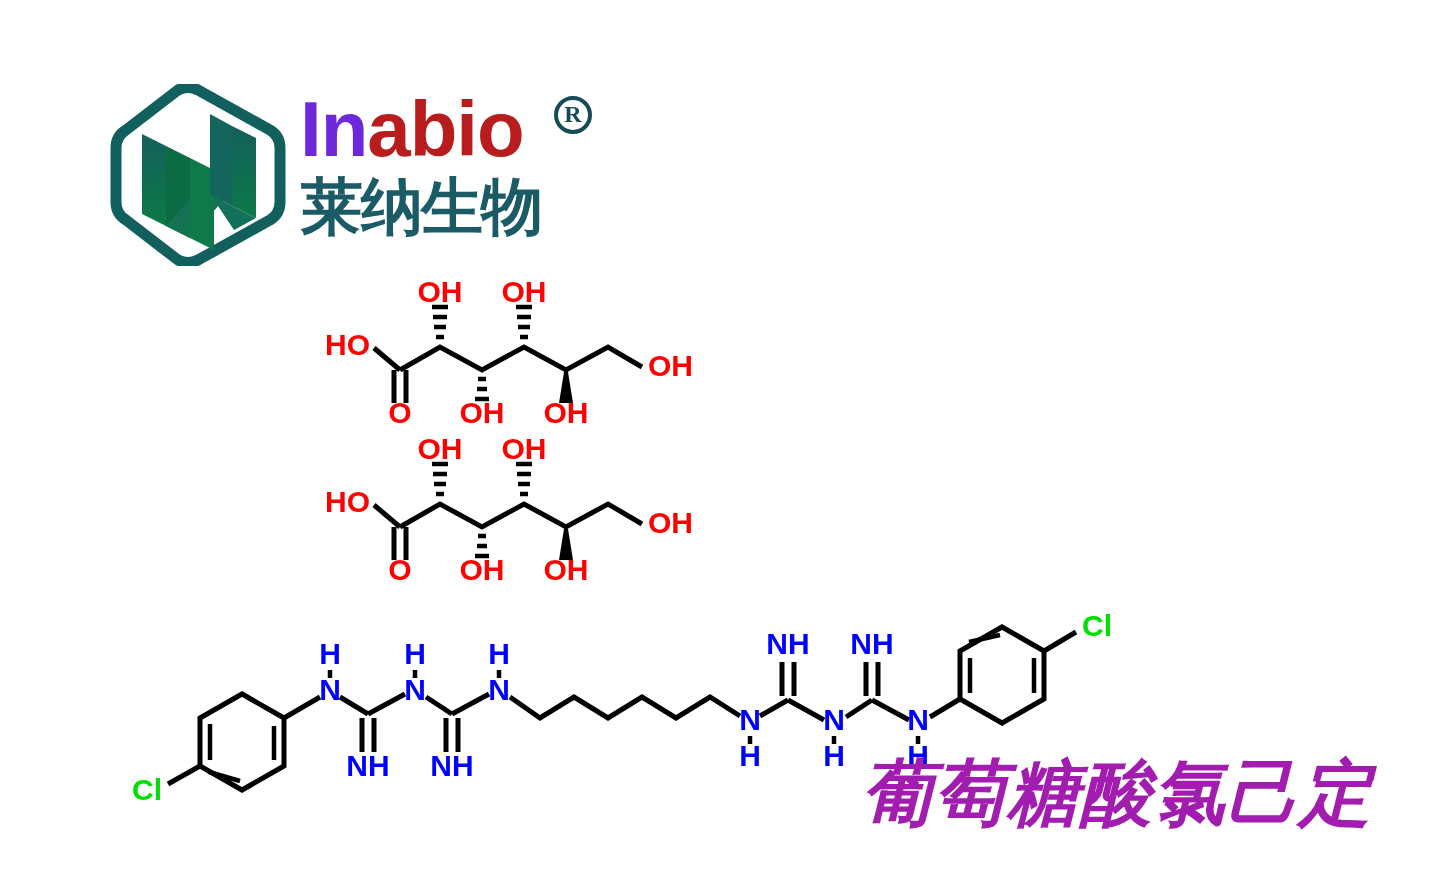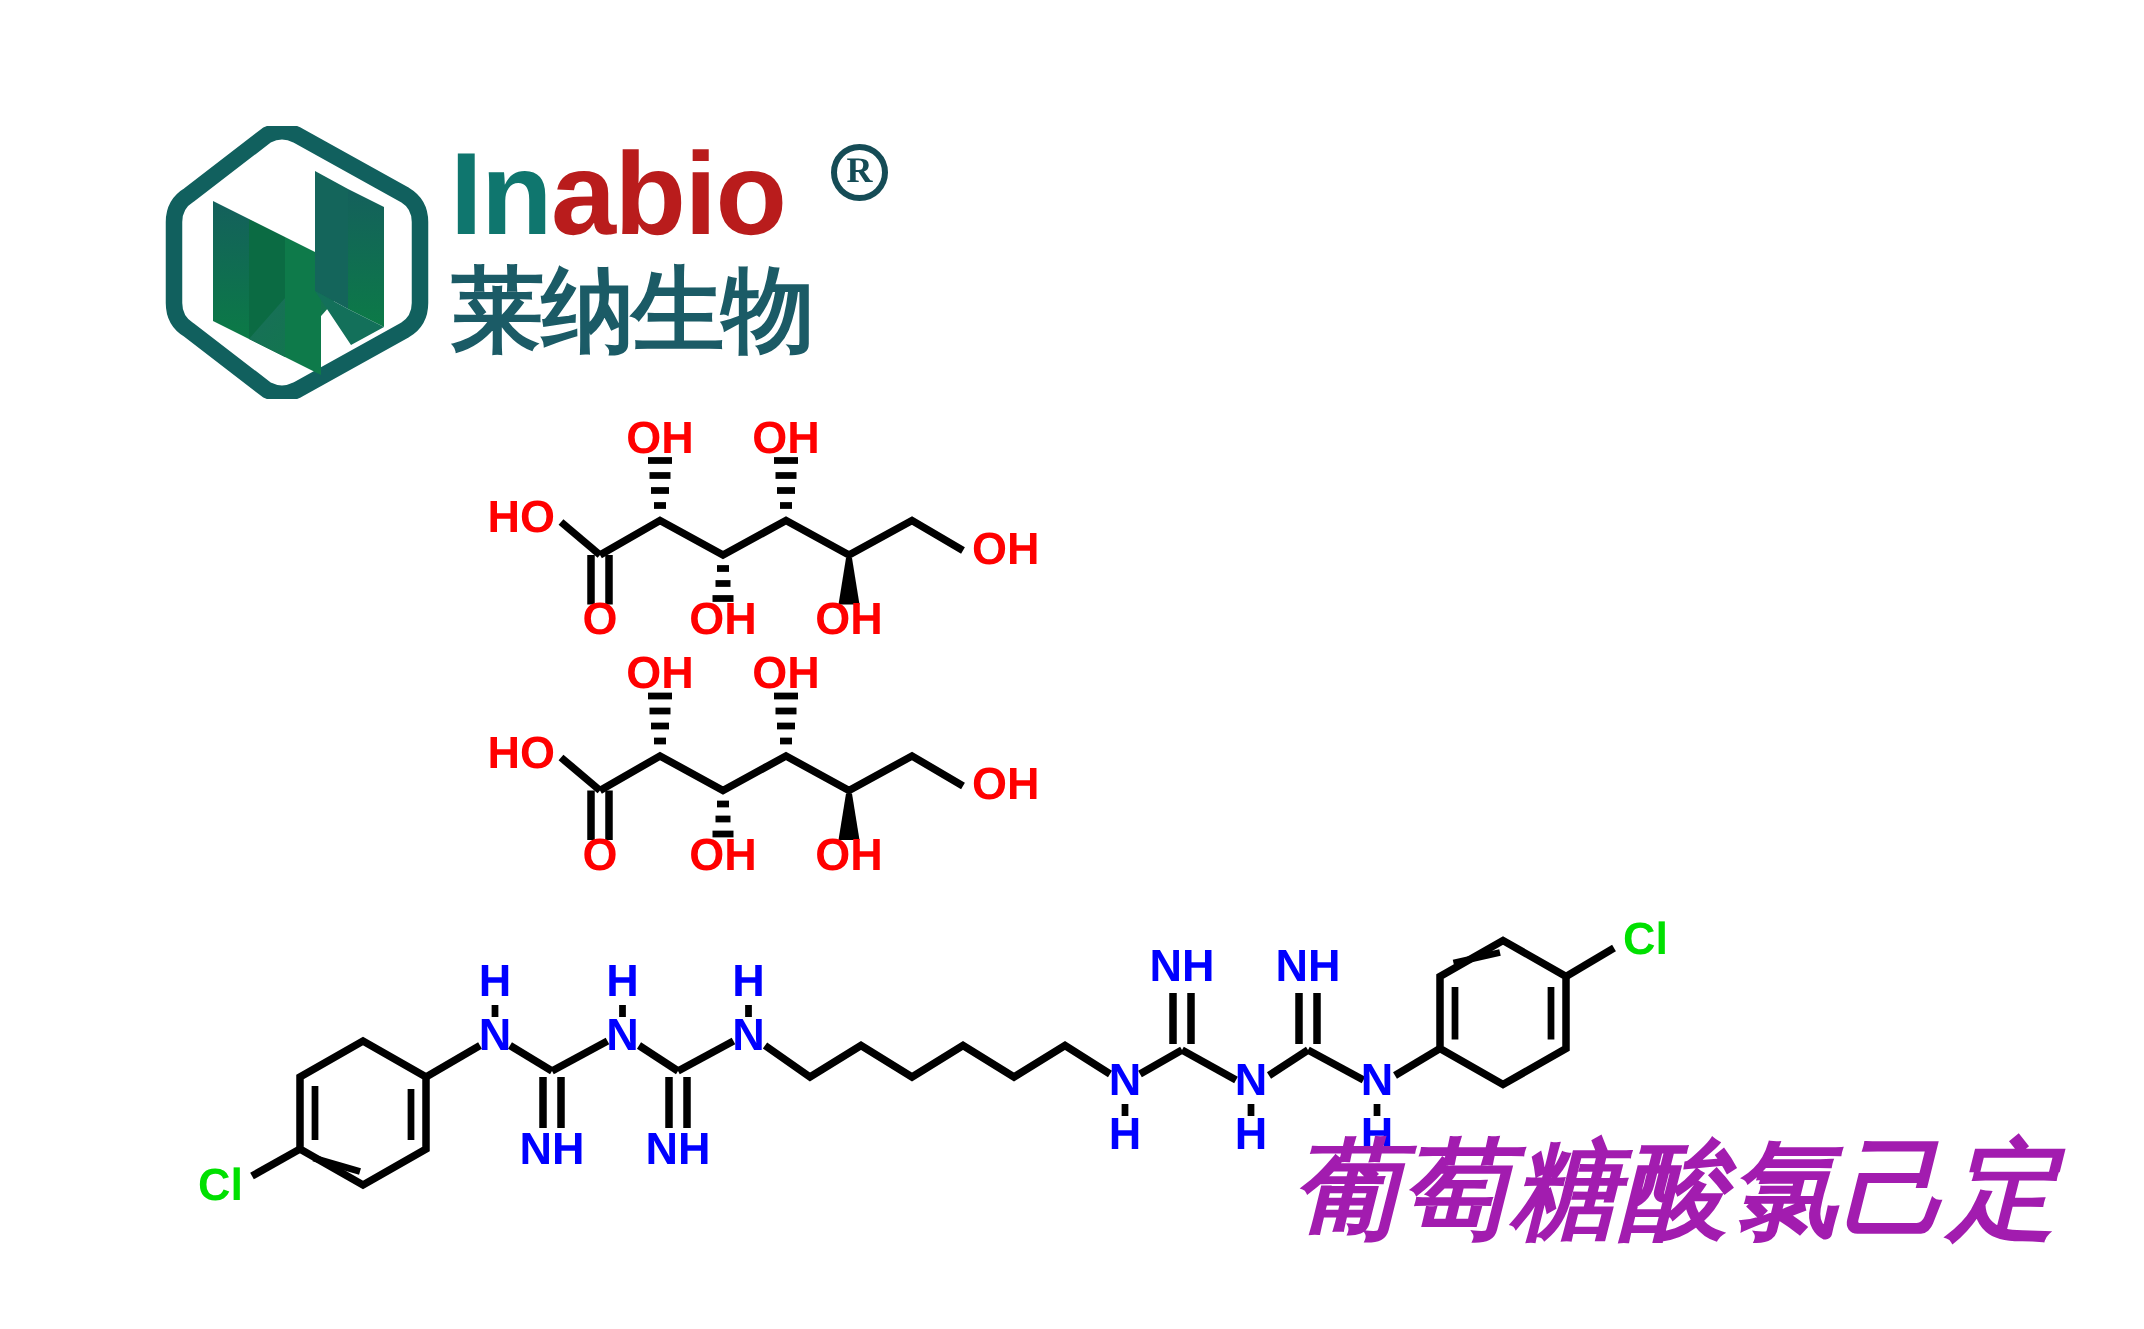--- a/index.html
+++ b/index.html
@@ -47,21 +47,21 @@
   .wordmark-latin {
     position: absolute;
     left: 0px;
     top: 0px;
     font-size: 78px;
     font-weight: 700;
     letter-spacing: -1px;
     line-height: 78px;
     white-space: nowrap;
   }
-  .wm-in  { color: #0f766e; }
+  .wm-in  { color: #6d28d9; }
   .wm-abio{ color: #b91c1c; }
   .reg-mark {
     position: absolute;
     left: 252px;
     top: 4px;
     width: 42px;
     height: 42px;
   }
   .wordmark-cn {
     position: absolute;

